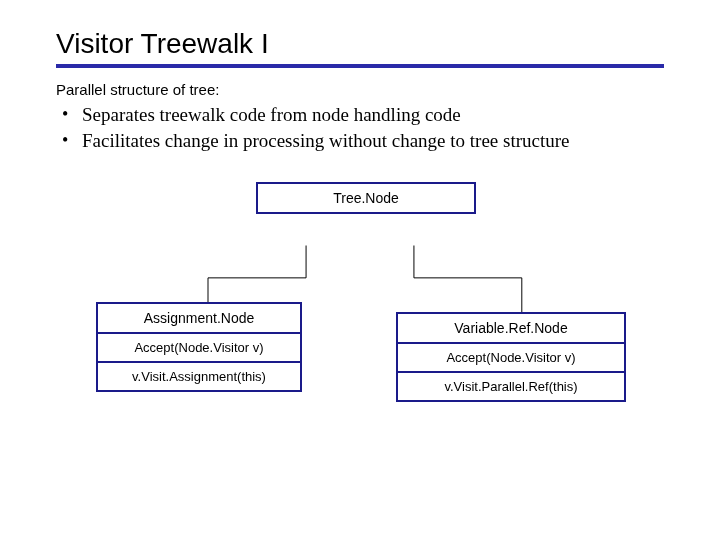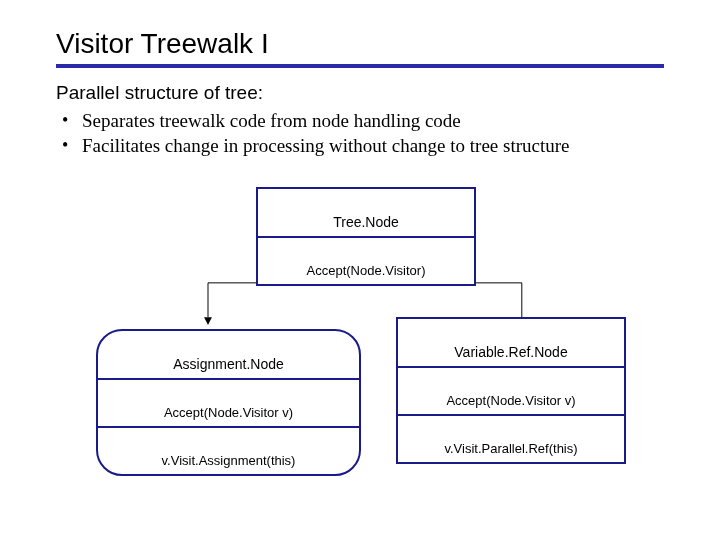--- a/index.html
+++ b/index.html
@@ -17,21 +17,21 @@
     font-weight: normal;
     padding-bottom: 2px;
   }
   .rule {
     height: 4px;
     background: #2a2aa8;
     margin-top: 2px;
     margin-bottom: 12px;
   }
   .intro {
-    font-size: 19px;
+    font-size: 15px;
     line-height: 1.35;
   }
   .bullets { list-style: none; margin-top: 2px; }
   .bullets li {
     position: relative;
     padding-left: 26px;
     font-size: 19px;
     line-height: 1.35;
     font-family: Liberation Serif, serif;
   }
@@ -52,32 +52,30 @@
   .class-box {
     position: absolute;
     border: 2px solid #1a1a8a;
     background: #fff;
   }
   .class-box .row {
     border-bottom: 2px solid #1a1a8a;
     text-align: center;
     padding: 6px 4px;
     font-size: 14px;
-    margin-top: 19px;
   }
   .class-box .row:last-child { border-bottom: none; }
   .class-box .row.small { font-size: 13px; }
   .parent {
     left: 200px; top: 0;
     width: 220px;
   }
   .childL {
-    left: 40px; top: 142px;
-    width: 265px;
-    border-radius: 26px;
+    left: 40px; top: 120px;
+    width: 206px;
   }
   .childR {
     left: 340px; top: 130px;
     width: 230px;
   }
   svg.connectors {
     position: absolute;
     left: 0; top: 0;
     width: 100%; height: 100%;
     pointer-events: none;
@@ -103,21 +101,20 @@
     <line x1="155" y1="95" x2="255" y2="95" stroke="#000" stroke-width="1"></line>
     <line x1="365" y1="95" x2="475" y2="95" stroke="#000" stroke-width="1"></line>
     <line x1="155" y1="95" x2="155" y2="130" stroke="#000" stroke-width="1"></line>
     <line x1="475" y1="95" x2="475" y2="130" stroke="#000" stroke-width="1"></line>
     <polygon points="151,130 159,130 155,138" fill="#000"></polygon>
     <polygon points="471,130 479,130 475,138" fill="#000"></polygon>
   </svg>
 
   <div class="class-box parent">
     <div class="row">Tree.Node</div>
-    <div class="row small">Accept(Node.Visitor)</div>
   </div>
 
   <div class="class-box childL">
     <div class="row">Assignment.Node</div>
     <div class="row small">Accept(Node.Visitor v)</div>
     <div class="row small">v.Visit.Assignment(this)</div>
   </div>
 
   <div class="class-box childR">
     <div class="row">Variable.Ref.Node</div>

